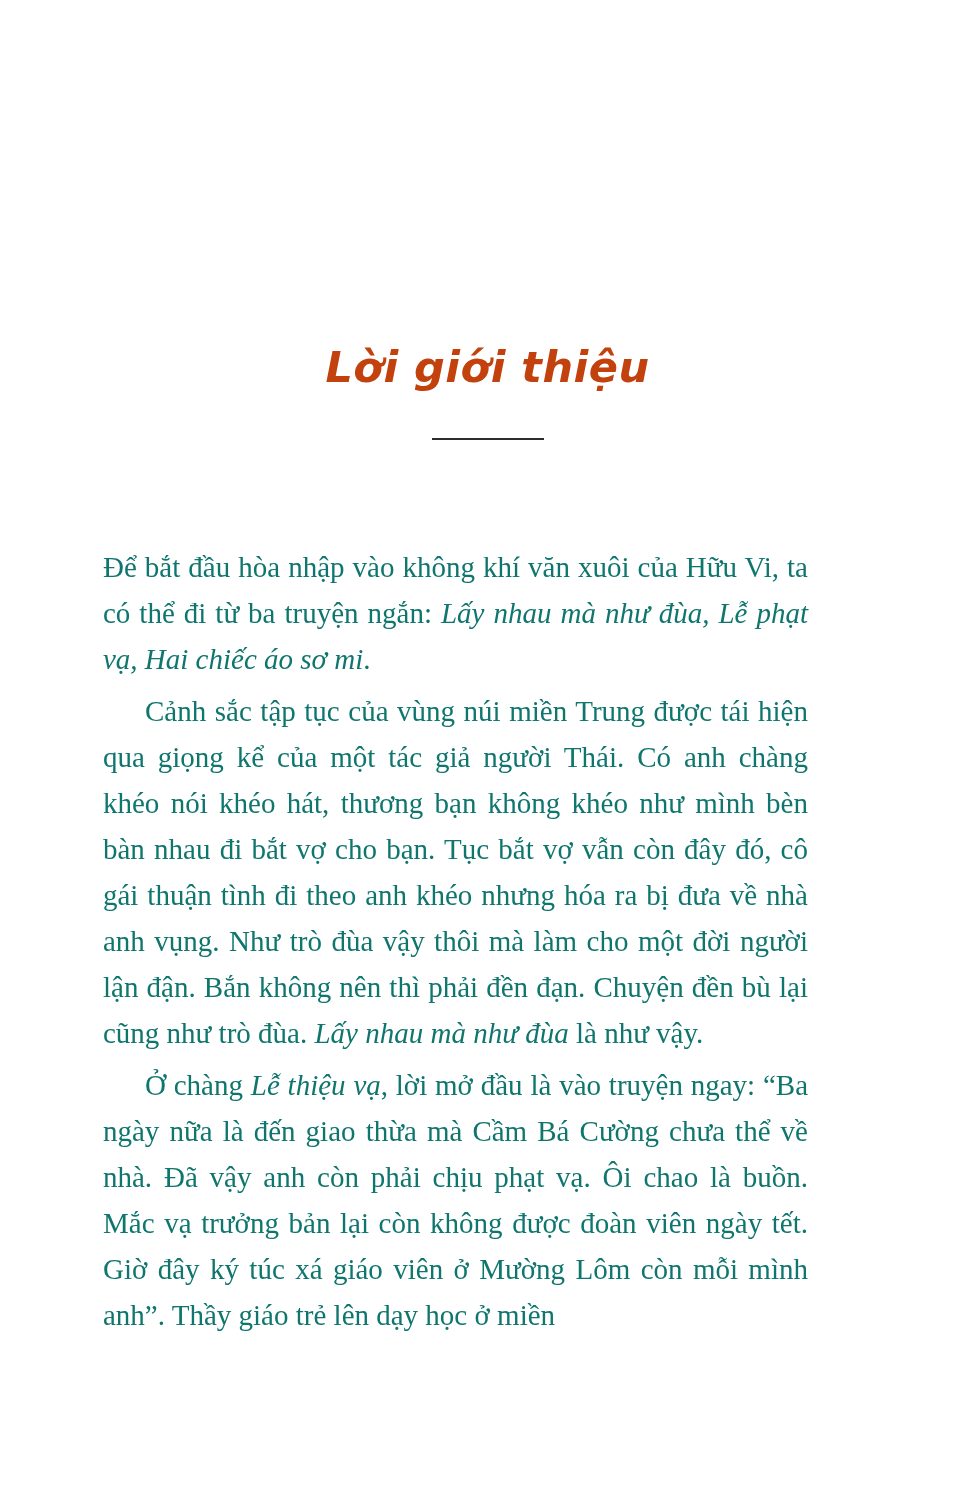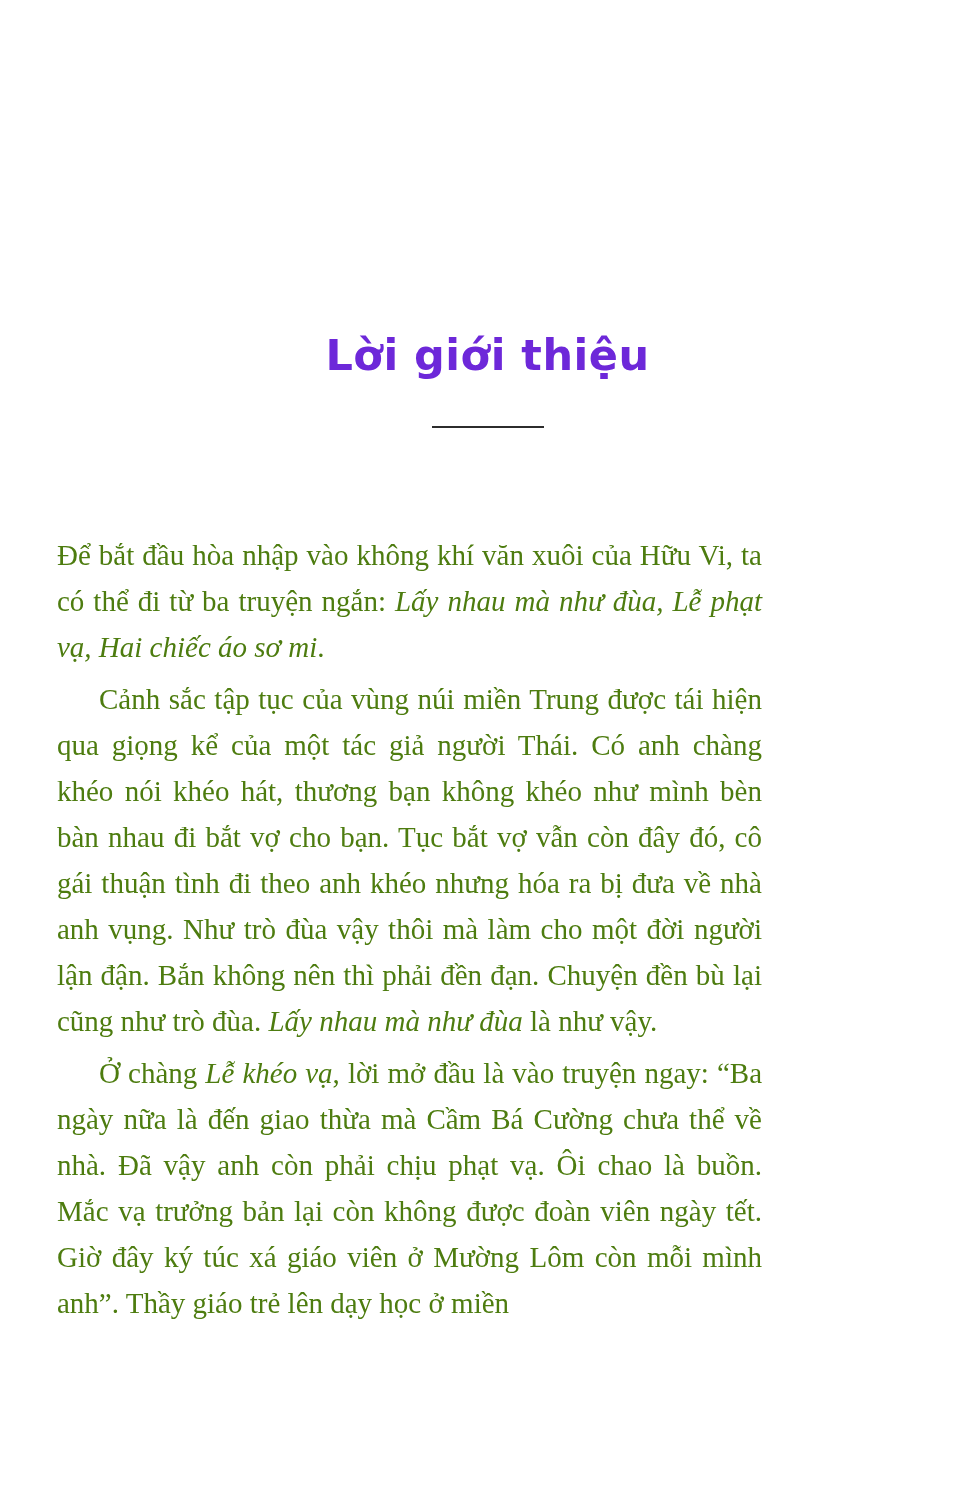--- a/index.html
+++ b/index.html
@@ -16,42 +16,43 @@
     }
     .page {
       position: relative;
       width: 975px;
       height: 1500px;
       background: #ffffff;
       box-sizing: border-box;
       padding-top: 330px;
     }
     .chapter-title {
-      margin: 0;
+      margin: 12px;
       text-align: center;
       font-family: "DejaVu Sans", sans-serif;
+      font-style: italic;
       font-weight: 700;
       font-size: 43px;
       letter-spacing: 0.5px;
-      color: #6d28d9;
+      color: #c2410c;
       line-height: 1.2;
     }
     .divider {
       width: 112px;
       height: 2px;
       background: #2c2c2c;
       margin: 44px auto 0 auto;
     }
     .body-text {
-      margin: 104px 135px 0 57px;
+      margin: 104px 135px 0 103px;
       width: 705px;
       font-size: 29px;
       line-height: 46px;
       text-align: justify;
-      color: #4d7c0f;
+      color: #0f766e;
     }
     .para {
       margin: 0 0 6px 0;
     }
     .para.indent {
       text-indent: 42px;
     }
     .para em {
       font-style: italic;
     }
@@ -64,17 +65,17 @@
   <h1 class="chapter-title">Lời giới thiệu</h1>
 
   <div class="divider"></div>
 
   <div class="body-text">
 
     <p class="para"><span>Để bắt đầu hòa nhập vào không khí văn xuôi của Hữu Vi, ta có thể đi từ ba truyện ngắn: </span><em>Lấy nhau mà như đùa, Lễ phạt vạ, Hai chiếc áo sơ mi</em><span>.</span></p>
 
     <p class="para indent"><span>Cảnh sắc tập tục của vùng núi miền Trung được tái hiện qua giọng kể của một tác giả người Thái. Có anh chàng khéo nói khéo hát, thương bạn không khéo như mình bèn bàn nhau đi bắt vợ cho bạn. Tục bắt vợ vẫn còn đây đó, cô gái thuận tình đi theo anh khéo nhưng hóa ra bị đưa về nhà anh vụng. Như trò đùa vậy thôi mà làm cho một đời người lận đận. Bắn không nên thì phải đền đạn. Chuyện đền bù lại cũng như trò đùa. </span><em>Lấy nhau mà như đùa</em><span> là như vậy.</span></p>
 
-    <p class="para indent"><span>Ở chàng </span><em>Lễ khéo vạ</em><span>, lời mở đầu là vào truyện ngay: “Ba ngày nữa là đến giao thừa mà Cầm Bá Cường chưa thể về nhà. Đã vậy anh còn phải chịu phạt vạ. Ôi chao là buồn. Mắc vạ trưởng bản lại còn không được đoàn viên ngày tết. Giờ đây ký túc xá giáo viên ở Mường Lôm còn mỗi mình anh”. Thầy giáo trẻ lên dạy học ở miền</span></p>
+    <p class="para indent"><span>Ở chàng </span><em>Lễ thiệu vạ</em><span>, lời mở đầu là vào truyện ngay: “Ba ngày nữa là đến giao thừa mà Cầm Bá Cường chưa thể về nhà. Đã vậy anh còn phải chịu phạt vạ. Ôi chao là buồn. Mắc vạ trưởng bản lại còn không được đoàn viên ngày tết. Giờ đây ký túc xá giáo viên ở Mường Lôm còn mỗi mình anh”. Thầy giáo trẻ lên dạy học ở miền</span></p>
 
   </div>
 
 </div>
 
 </body></html>

